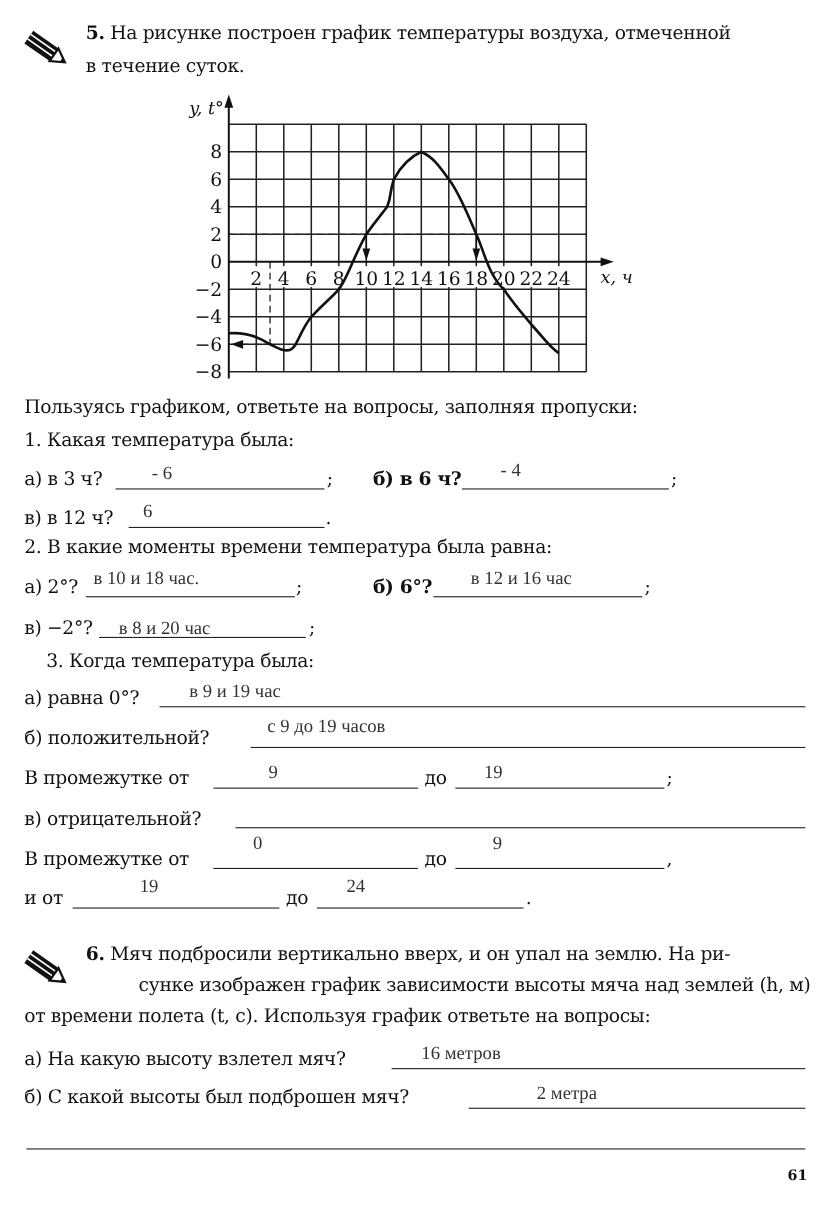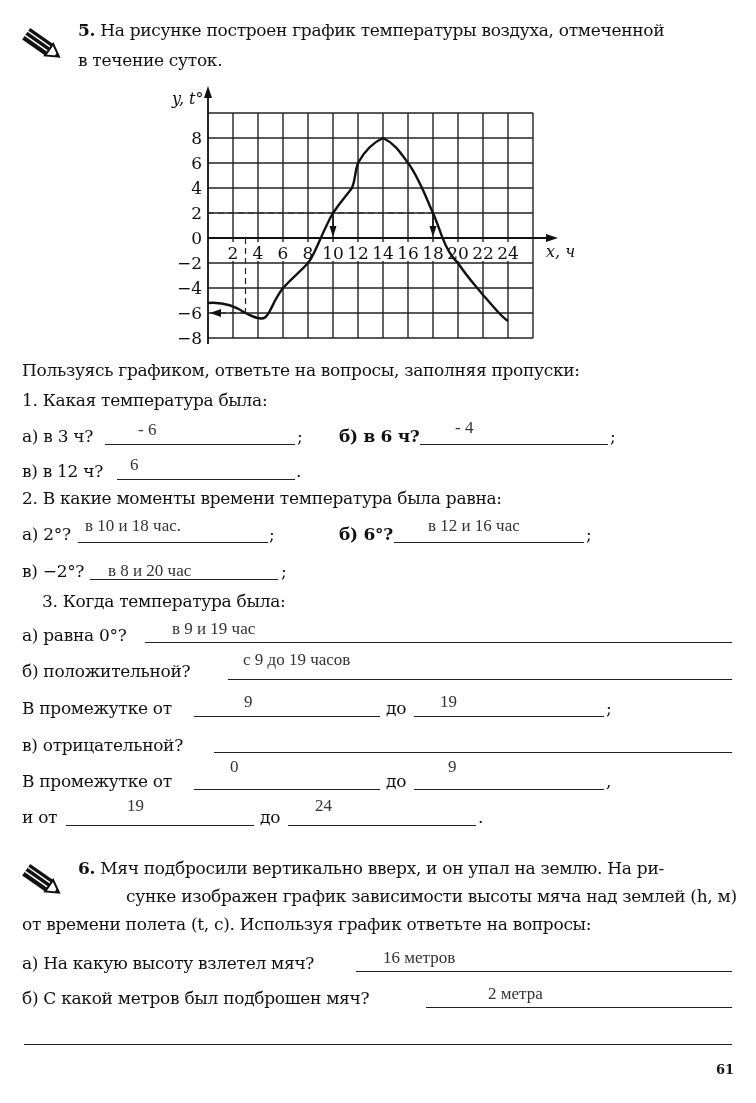--- a/index.html
+++ b/index.html
@@ -201,19 +201,19 @@
   <span class="bold">6.</span>
   <span>Мяч подбросили вертикально вверх, и он упал на землю. На ри-</span>
 </div>
 <div class="abs txt" style="left:78px;top:886px;margin-left:48px;">сунке изображен график зависимости высоты мяча над землей (h, м)</div>
 <div class="abs txt" style="left:22px;top:914px;">от времени полета (t, с). Используя график ответьте на вопросы:</div>
 
 <div class="abs txt" style="left:22px;top:953px;">а) На какую высоту взлетел мяч?</div>
 <div class="line" style="left:356px;top:971px;width:376px;"></div>
 <div class="hand" style="left:383px;top:948px;">16 метров</div>
 
-<div class="abs txt" style="left:22px;top:988px;">б) С какой метров был подброшен мяч?</div>
+<div class="abs txt" style="left:22px;top:988px;">б) С какой высоты был подброшен мяч?</div>
 <div class="line" style="left:426px;top:1007px;width:306px;"></div>
 <div class="hand" style="left:442px;top:984px;margin-left:46px;">2 метра</div>
 
 <div class="line" style="left:24px;top:1044px;width:708px;"></div>
 
 <div class="abs pageno" style="right:22px;top:1062px;">61</div>
 
 </body></html>

